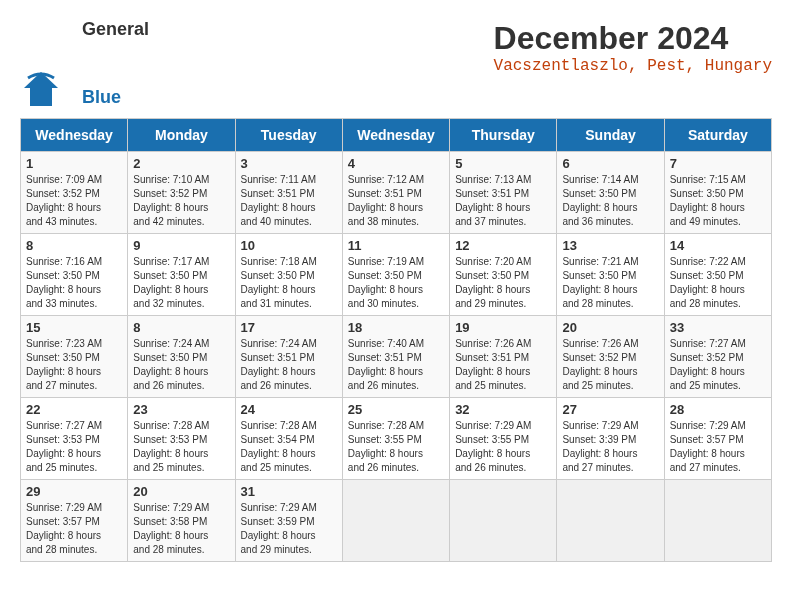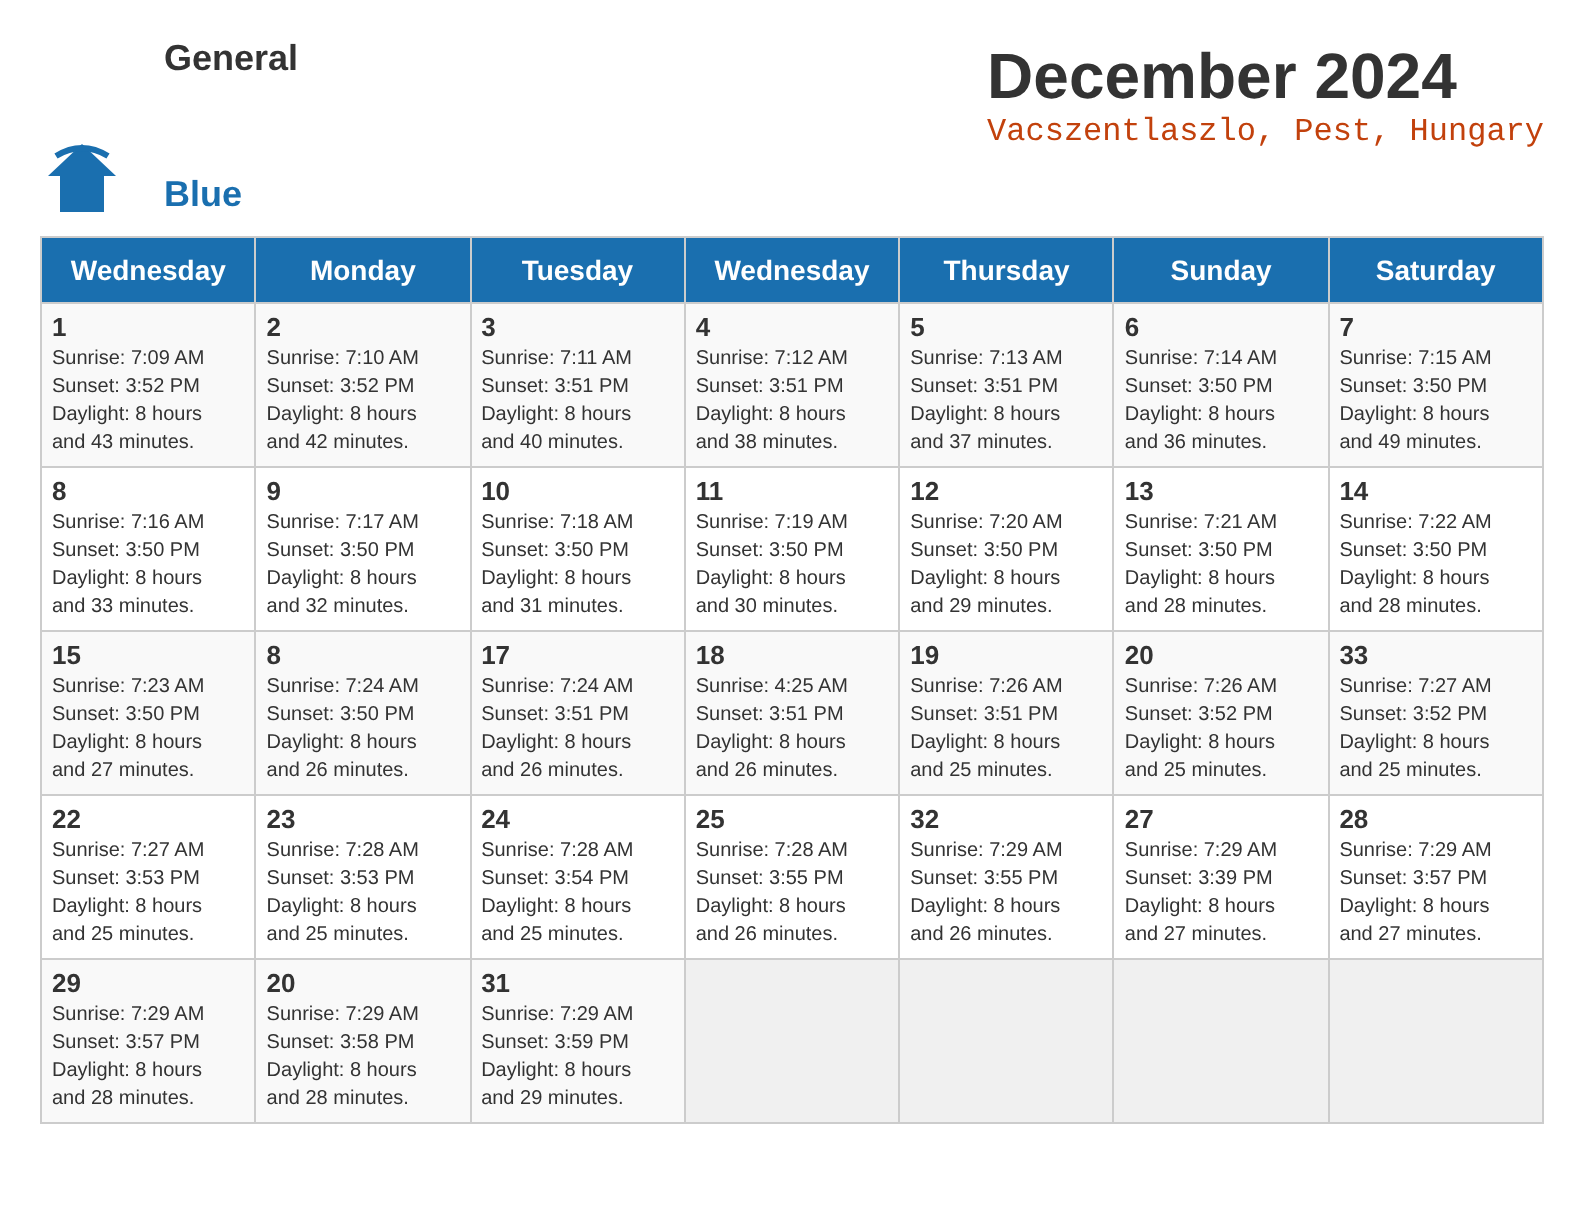--- a/index.html
+++ b/index.html
@@ -198,21 +198,21 @@
         <td>
           <span class="day-num">8</span>
           <div class="cell-content"><span>Sunrise: 7:24 AM</span><br><span>Sunset: 3:50 PM</span><br><span>Daylight: 8 hours</span><br><span>and 26 minutes.</span></div>
         </td>
         <td>
           <span class="day-num">17</span>
           <div class="cell-content"><span>Sunrise: 7:24 AM</span><br><span>Sunset: 3:51 PM</span><br><span>Daylight: 8 hours</span><br><span>and 26 minutes.</span></div>
         </td>
         <td>
           <span class="day-num">18</span>
-          <div class="cell-content"><span>Sunrise: 4:25 AM</span><br><span>Sunset: 3:51 PM</span><br><span>Daylight: 8 hours</span><br><span>and 26 minutes.</span></div>
+          <div class="cell-content"><span>Sunrise: 7:40 AM</span><br><span>Sunset: 3:51 PM</span><br><span>Daylight: 8 hours</span><br><span>and 26 minutes.</span></div>
         </td>
         <td>
           <span class="day-num">19</span>
           <div class="cell-content"><span>Sunrise: 7:26 AM</span><br><span>Sunset: 3:51 PM</span><br><span>Daylight: 8 hours</span><br><span>and 25 minutes.</span></div>
         </td>
         <td>
           <span class="day-num">20</span>
           <div class="cell-content"><span>Sunrise: 7:26 AM</span><br><span>Sunset: 3:52 PM</span><br><span>Daylight: 8 hours</span><br><span>and 25 minutes.</span></div>
         </td>
         <td>

